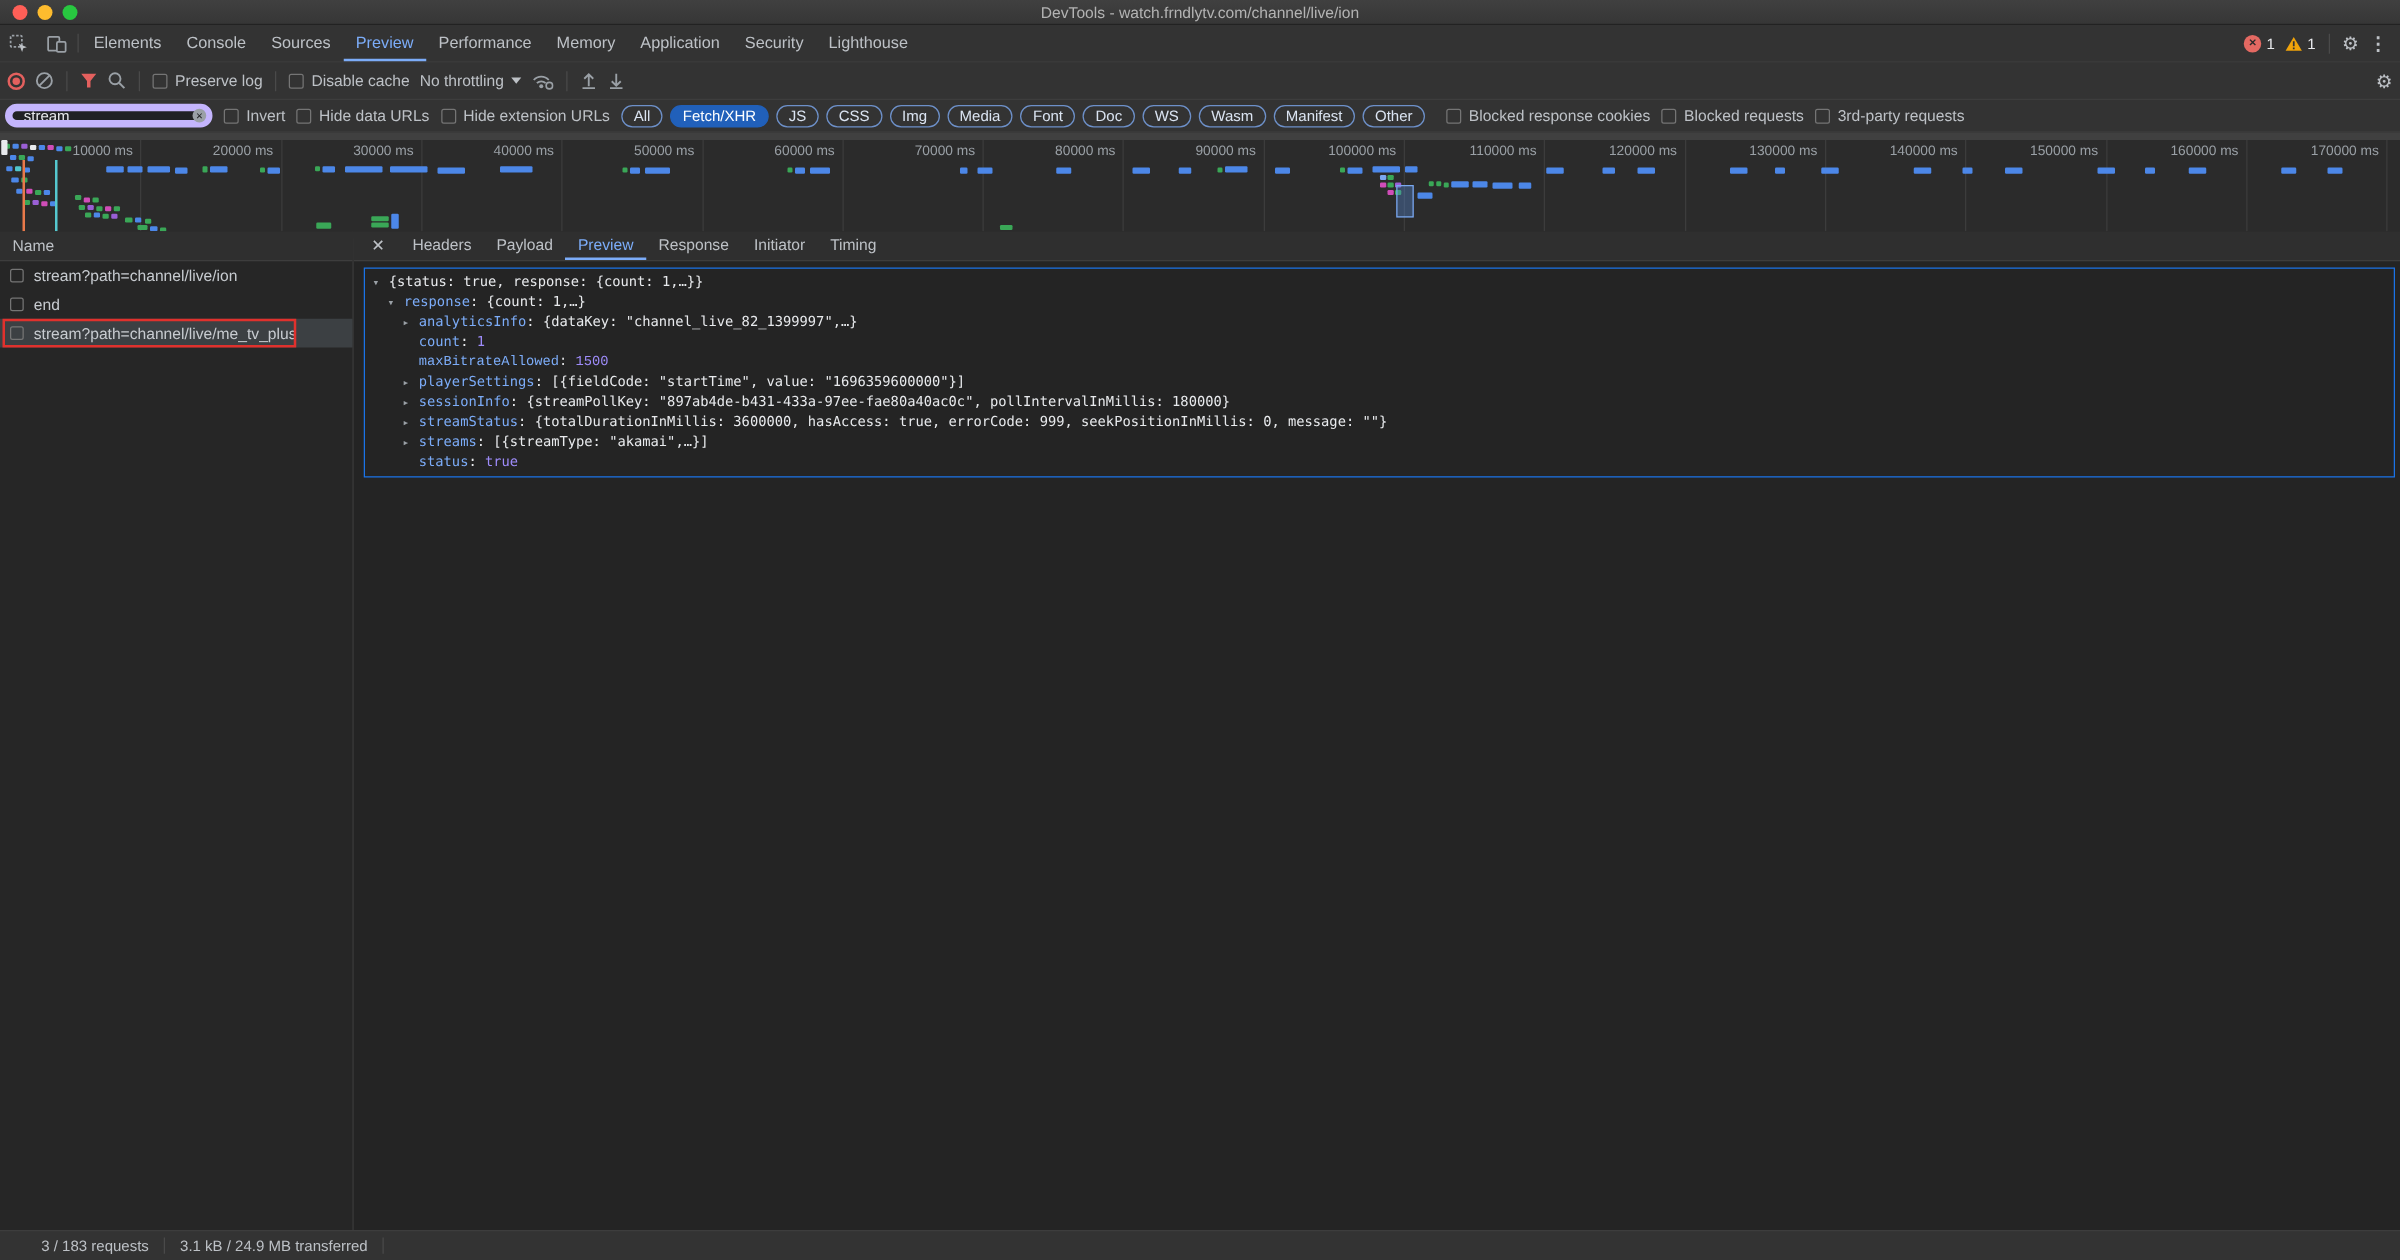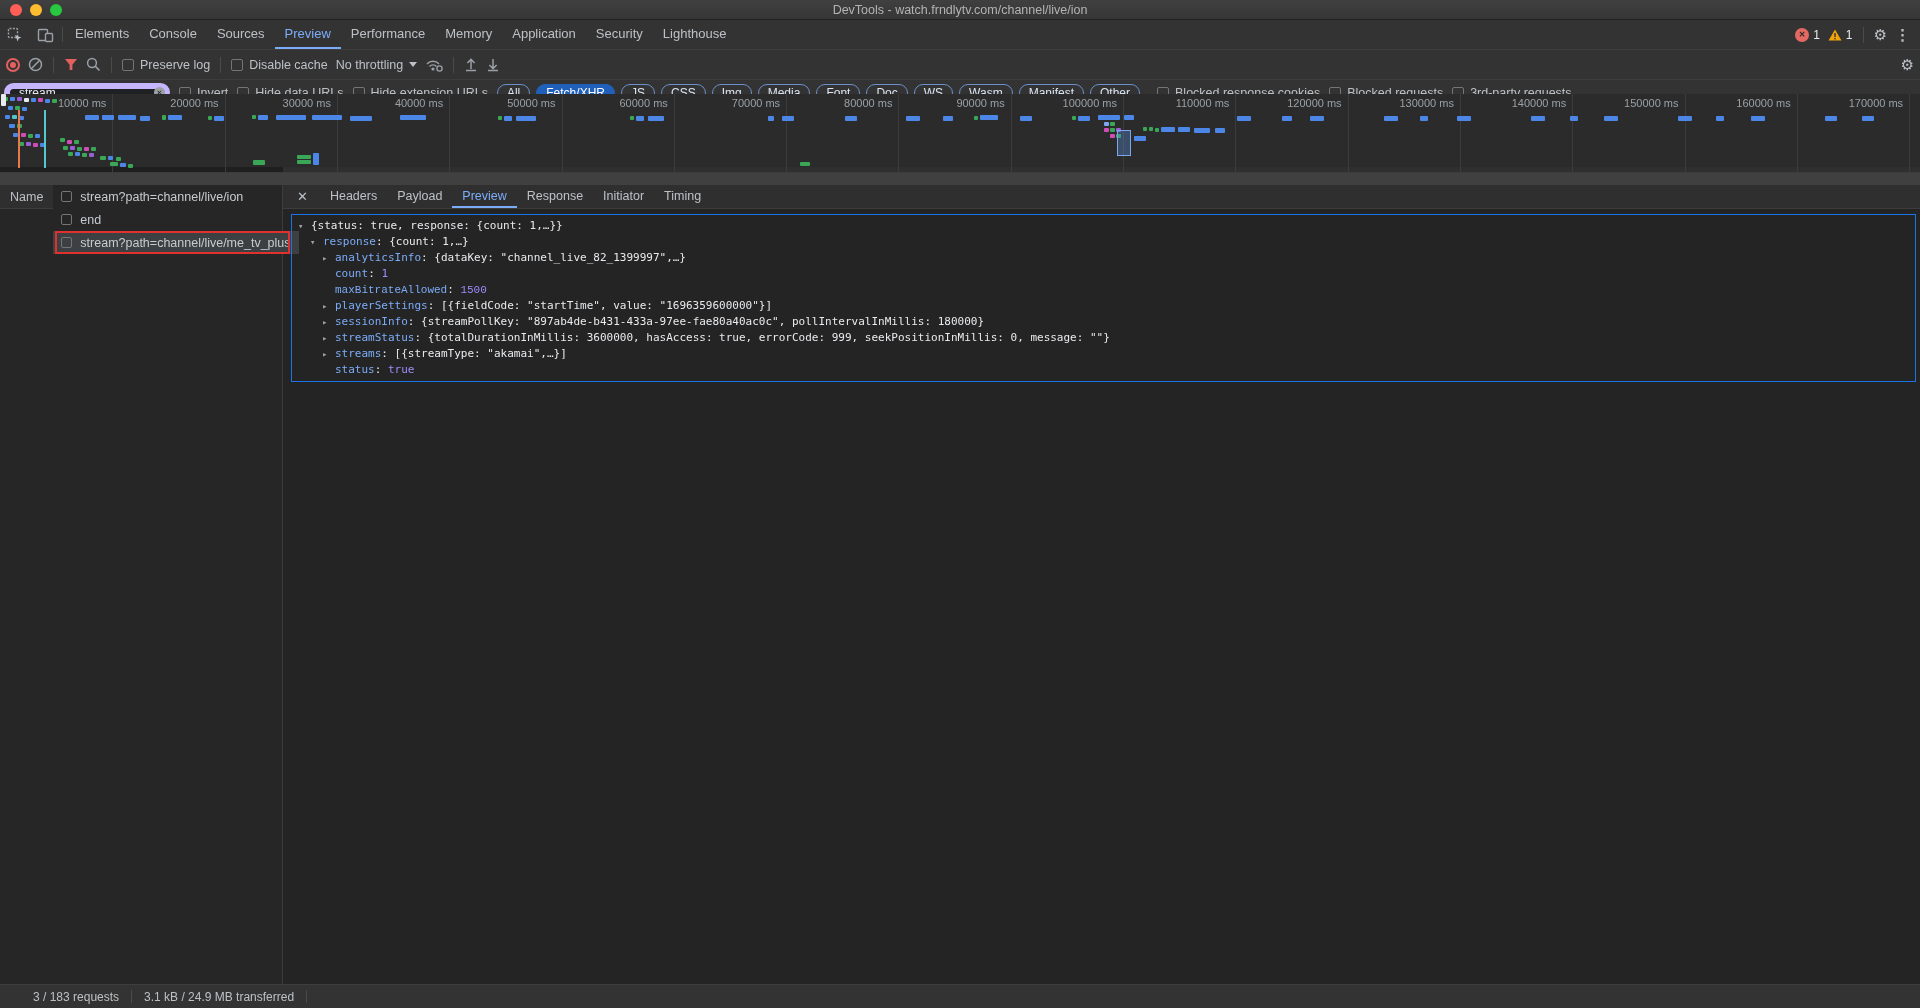--- a/index.html
+++ b/index.html
@@ -46,32 +46,32 @@
   .filter-input-wrap { position:relative; width:166px; height:19px; flex:none; }
   .filter-input { width:100%; height:100%; background:#202124; border:6px solid #c4b5fd; border-radius:10px;
     color:#e8eaed; font-size:12px; padding:0 20px 0 9px; outline:none; font-family:"Liberation Sans",sans-serif; }
   .clear-btn { position:absolute; right:5px; top:4px; width:11px; height:11px; border-radius:50%; background:#9aa0a6;
     color:#202124; font-size:7px; display:flex; align-items:center; justify-content:center; cursor:pointer; }
   .chips { display:flex; align-items:center; gap:6px; }
   .chip { height:18px; display:flex; align-items:center; padding:0 9px; border:1px solid #6d90c9; border-radius:10px;
     color:#dbe4f2; font-size:12px; cursor:pointer; white-space:nowrap; }
   .chip.sel { background:#2160ba; border-color:#2160ba; color:#fff; }
   
-  .overview { position:absolute; left:0; top:94px; width:100%; height:79px; background:#2b2b2b;
+  .overview { position:absolute; left:0; top:112px; width:100%; height:79px; background:#2b2b2b;
     border-bottom:1px solid #3d3d3d; overflow:hidden; cursor:pointer; }
   .gridline { position:absolute; top:0; bottom:0; width:1px; background:#3c3c3c; }
   .ticklabel { position:absolute; top:3px; width:80px; text-align:right; font-size:11px; color:#9aa0a6; }
   .mark { position:absolute; border-radius:1px; }
   .evline { position:absolute; top:16px; height:58px; width:1.5px; }
   .selbox { position:absolute; background:rgba(86,141,222,.35); border:1px solid #7aa7ee; }
   .ovbottom { position:absolute; left:0; right:0; bottom:0; height:5px; background:#1f1f1f; }
   .ovbottom .thumb { position:absolute; left:283px; right:0; top:0; bottom:0; background:#2f2f2f; }
   
   .main { position:absolute; left:0; top:185px; width:100%; bottom:24px; display:flex; }
-  .namepane { width:283px; flex:none; border-right:1px solid #3d3d3d; background:#262626; display:flex; flex-direction:row; }
+  .namepane { width:283px; flex:none; border-right:1px solid #3d3d3d; background:#262626; display:flex; flex-direction:column; }
   .colhead { height:24px; background:#2f2f2f; border-bottom:1px solid #3d3d3d; display:flex; align-items:center; padding:0 10px; color:#bdc1c6; }
   .reqrow { position:relative; height:23px; display:flex; align-items:center; gap:8px; padding:0 8px; color:#c7cbd0; cursor:pointer; white-space:nowrap; }
   .reqrow .cbx { width:11px; height:11px; }
   .reqrow.sel { background:#3c4043; }
   .redbox { position:absolute; left:2px; top:0; width:235px; height:23px; border:2px solid #e0312d; pointer-events:none; }
   .detailpane { flex:1; background:#242424; display:flex; flex-direction:column; min-width:0; }
   .dtabs { height:24px; background:#2f2f2f; border-bottom:1px solid #3d3d3d; display:flex; align-items:stretch; }
   .dtab { display:flex; align-items:center; padding:0 10px; color:#bdc1c6; cursor:pointer; border-bottom:2px solid transparent; }
   .dtab.sel { color:#7cacf8; border-bottom-color:#7cacf8; }
   .closex { display:flex; align-items:center; padding:0 12px 0 14px; color:#bdc1c6; font-size:13px; cursor:pointer; }

